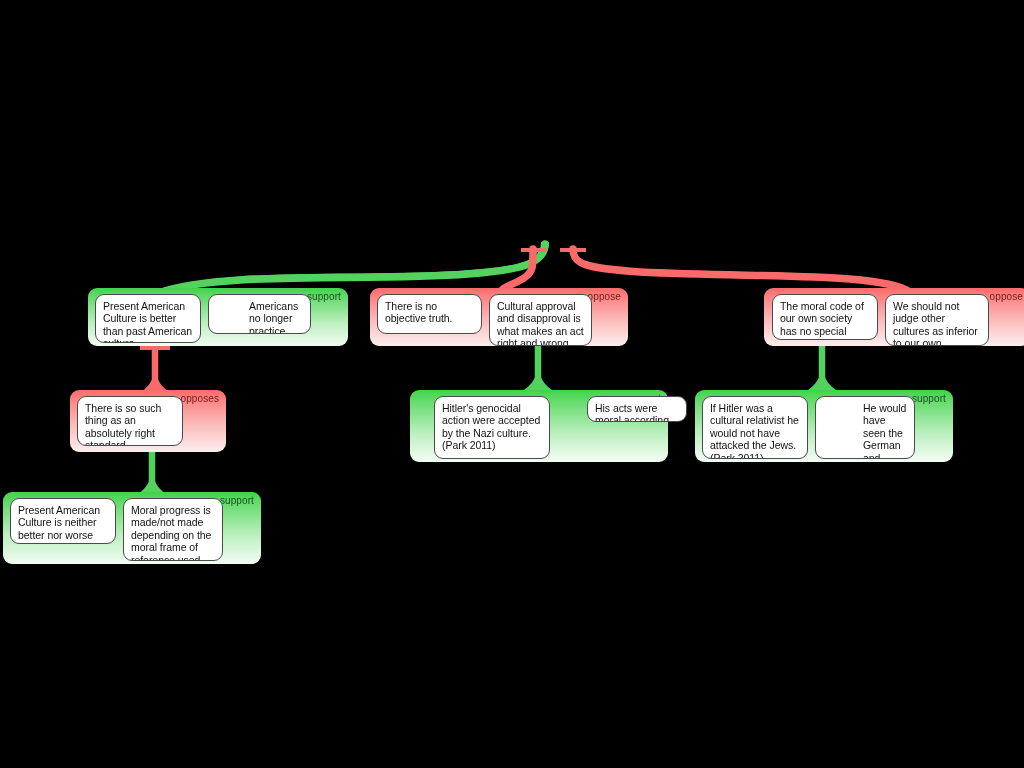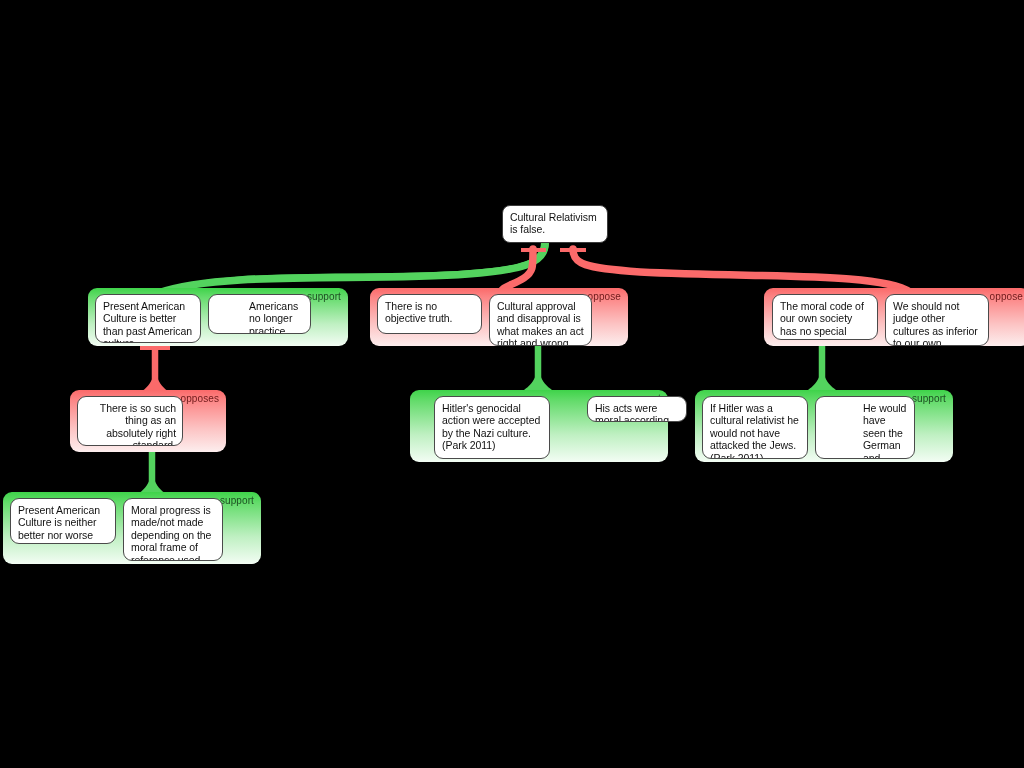--- a/index.html
+++ b/index.html
@@ -89,41 +89,40 @@
     <path d="M 152 452 L 152 494" fill="none" stroke="#53d35e" stroke-width="6.5"></path>
     <path d="M 152 474 C 147 488, 143 490, 138 494 L 166 494 C 161 490, 157 488, 152 474 Z" fill="#53d35e"></path>
 
     <path d="M 538 346 L 538 390" fill="none" stroke="#53d35e" stroke-width="6.5"></path>
     <path d="M 538 370 C 533 384, 529 386, 524 390 L 552 390 C 547 386, 543 384, 538 370 Z" fill="#53d35e"></path>
 
     <path d="M 822 346 L 822 390" fill="none" stroke="#53d35e" stroke-width="6.5"></path>
     <path d="M 822 370 C 817 384, 813 386, 808 390 L 836 390 C 831 386, 827 384, 822 370 Z" fill="#53d35e"></path>
   </svg>
 
-  <div class="claim root" style="left:502px;top:205px;width:106px;height:38px;z-index:3;">Cultural Relativism is false.</div>
 
   <div class="group support" style="left:88px;top:288px;width:260px;height:58px;">
     <span class="group-label">support</span>
     <div class="claim" style="left:7px;top:6px;width:106px;height:49px;">Present American Culture is better than past American culture.</div>
     <div class="claim" style="left:120px;top:6px;width:103px;height:40px;padding-left:40px;">Americans no longer practice slavery.</div>
   </div>
 
   <div class="group oppose" style="left:370px;top:288px;width:258px;height:58px;">
     <span class="group-label">oppose</span>
     <div class="claim" style="left:119px;top:6px;width:103px;height:52px;">Cultural approval and disapproval is what makes an act right and wrong.</div>
     <div class="claim" style="left:7px;top:6px;width:105px;height:40px;">There is no objective truth.</div>
   </div>
 
   <div class="group oppose" style="left:764px;top:288px;width:266px;height:58px;">
     <span class="group-label">oppose</span>
     <div class="claim" style="left:8px;top:6px;width:106px;height:46px;">The moral code of our own society has no special status.</div>
     <div class="claim" style="left:121px;top:6px;width:104px;height:52px;">We should not judge other cultures as inferior to our own.</div>
   </div>
 
-  <div class="group oppose" style="left:70px;top:390px;width:156px;height:62px;text-align:right;">
+  <div class="group oppose" style="left:70px;top:390px;width:156px;height:62px;">
     <span class="group-label">opposes</span>
     <div class="claim" style="left:7px;top:6px;width:106px;height:50px;">There is so such thing as an absolutely right standard.</div>
   </div>
 
   <div class="group support" style="left:3px;top:492px;width:258px;height:72px;">
     <span class="group-label">support</span>
     <div class="claim" style="left:7px;top:6px;width:106px;height:46px;">Present American Culture is neither better nor worse than past American culture.</div>
     <div class="claim" style="left:120px;top:6px;width:100px;height:63px;">Moral progress is made/not made depending on the moral frame of reference used.</div>
   </div>
 

